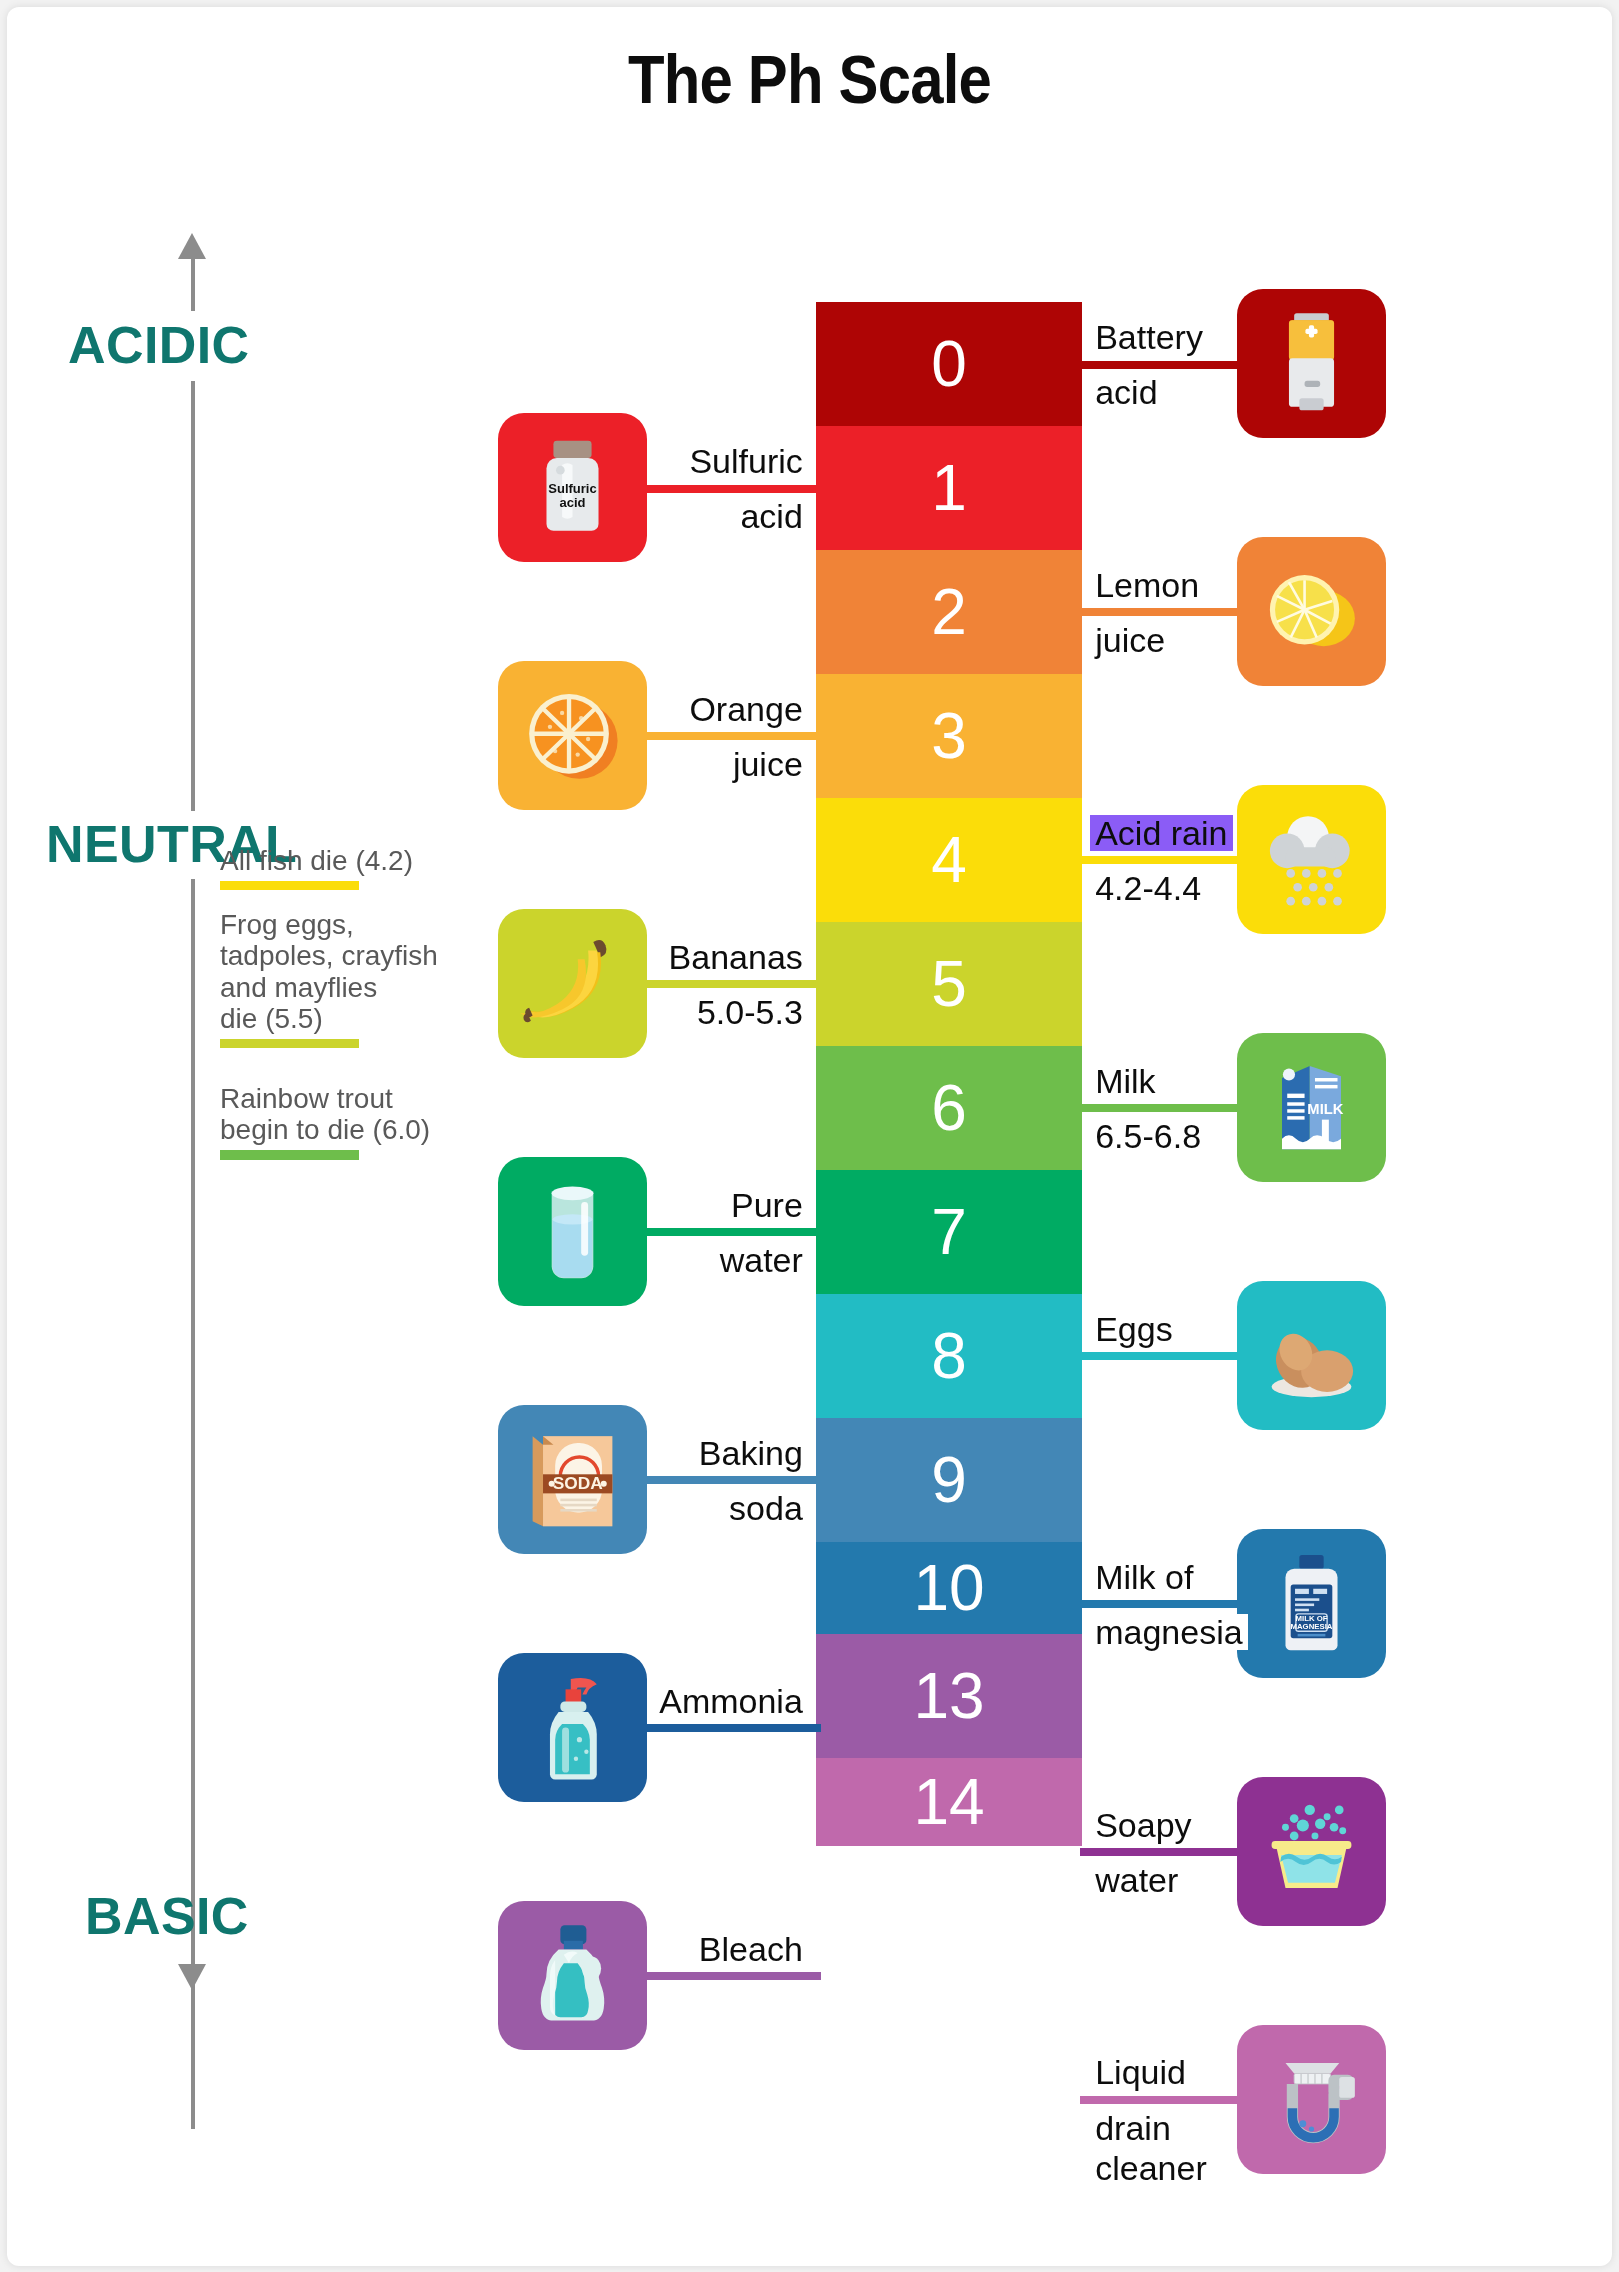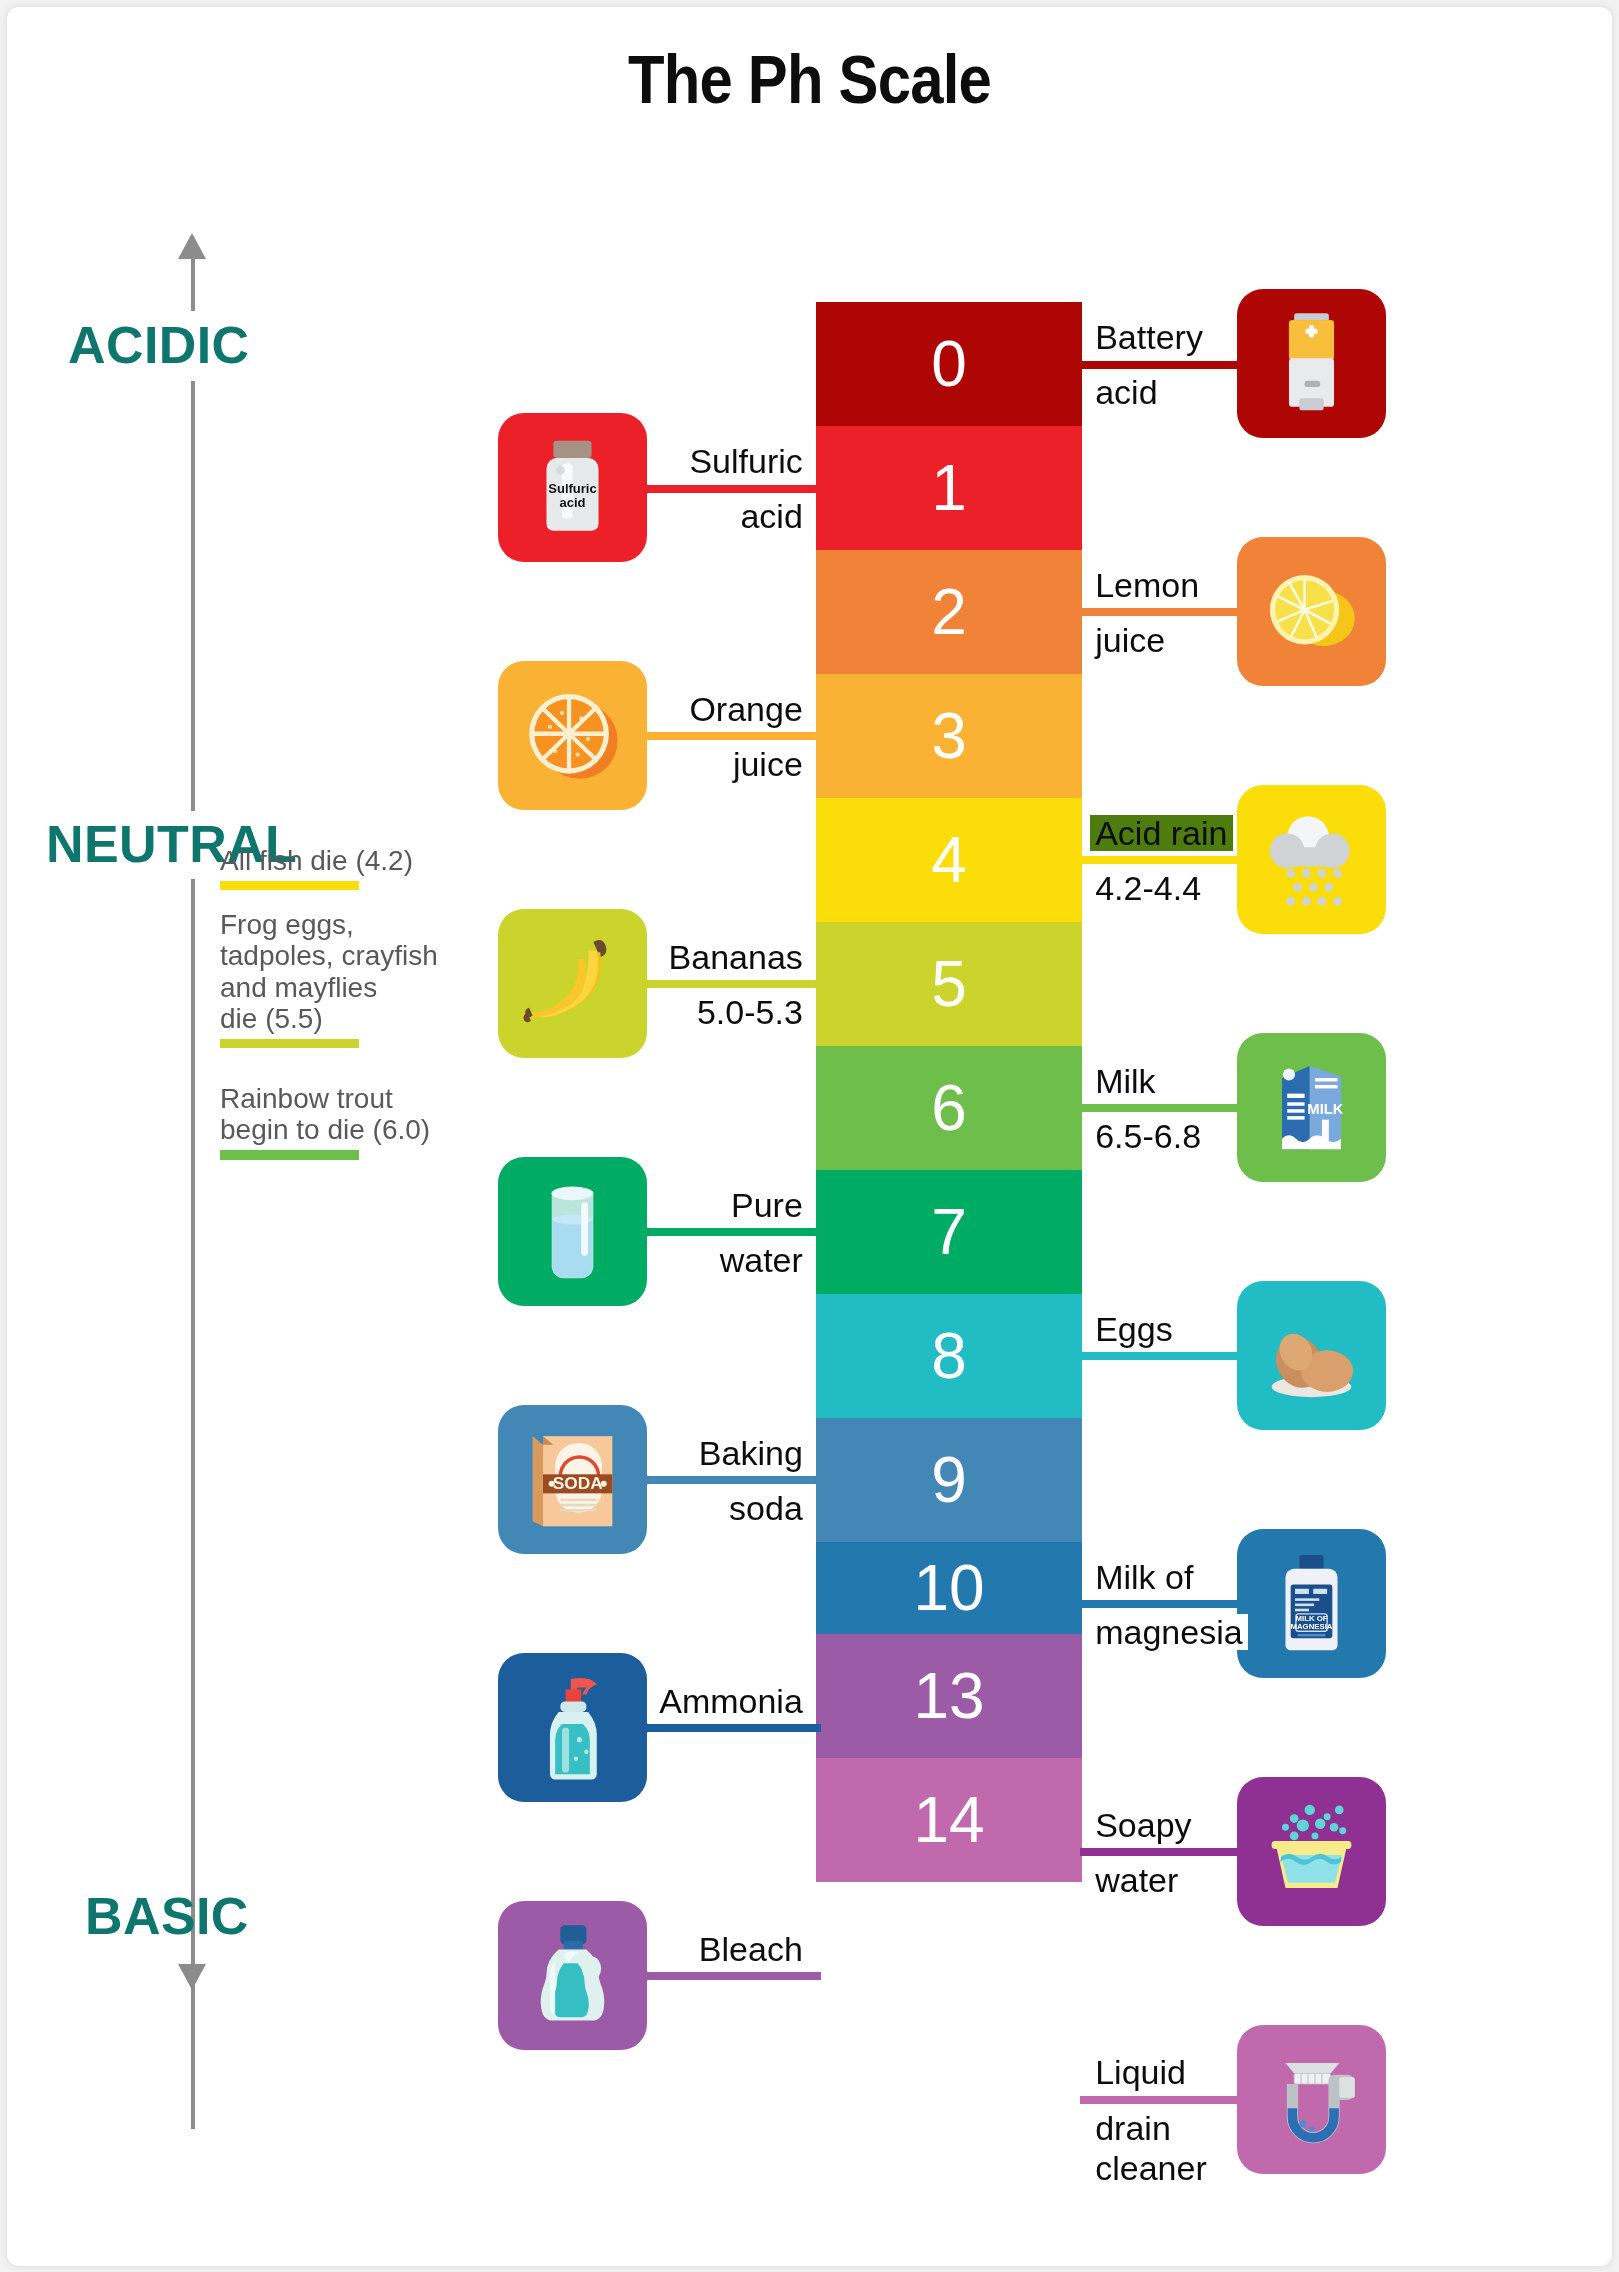--- a/index.html
+++ b/index.html
@@ -122,21 +122,21 @@
       </div>
       <div class="band" style="background: rgb(67, 135, 182); height: 124px;">
         <span class="band-num">9</span>
       </div>
       <div class="band" style="background: rgb(35, 121, 173); height: 92px;">
         <span class="band-num">10</span>
       </div>
       <div class="band" style="background: rgb(155, 91, 166); height: 124px;">
         <span class="band-num">13</span>
       </div>
-      <div class="band" style="background: rgb(192, 105, 172); height: 124px; justify-content: center;">
+      <div class="band" style="background: rgb(192, 105, 172); height: 88px; justify-content: center;">
         <span class="band-num">14</span>
       </div>
     </div>
 
   <div id="annotations">
       <div class="fish" style="left: 213px; top: 838px;">
         <div class="fish-text">All fish die (4.2)</div>
         <div class="fish-rule" style="background: rgb(251, 221, 9);"></div>
       </div>
       <div class="fish" style="left: 213px; top: 902px;">
@@ -210,21 +210,21 @@
               <circle cx="66" cy="96" r="5"></circle>
               <circle cx="84" cy="96" r="5"></circle>
               <circle cx="40" cy="112" r="5"></circle>
               <circle cx="58" cy="112" r="5"></circle>
               <circle cx="76" cy="112" r="5"></circle>
               <circle cx="94" cy="112" r="5"></circle>
             </g>
           </svg>
         </span>
       </div>
-      <div class="co-text right" style="left: 1083px; top: 808px; background: #4d7c0f; padding: 0px 5.2px;">Acid rain</div>
+      <div class="co-text right" style="left: 1083px; top: 808px; background: #8b5cf6; padding: 0px 5.2px;">Acid rain</div>
       <div class="co-text right" style="left: 1083px; top: 863px; background: rgb(255, 255, 255); padding: 0px 5.2px;">4.2-4.4</div>
       <div class="co-line" style="left: 1073px; top: 1097px; width: 161px; background: rgb(110, 190, 75);"></div>
       <div class="tile" style="left: 1230px; top: 1026px; background: rgb(110, 190, 75);">
         <span>
           <svg width="111" height="111" viewBox="0 0 128 128">
             <path d="M30 30 L62 16 L62 112 L30 112 Z" fill="#2b6cb0"></path>
             <path d="M62 16 L98 28 L98 112 L62 112 Z" fill="#7aa9dd"></path>
             <circle cx="38" cy="26" r="7" fill="#eef4fb"></circle>
             <g fill="#fff">
               <rect x="36" y="48" width="20" height="5"></rect>

